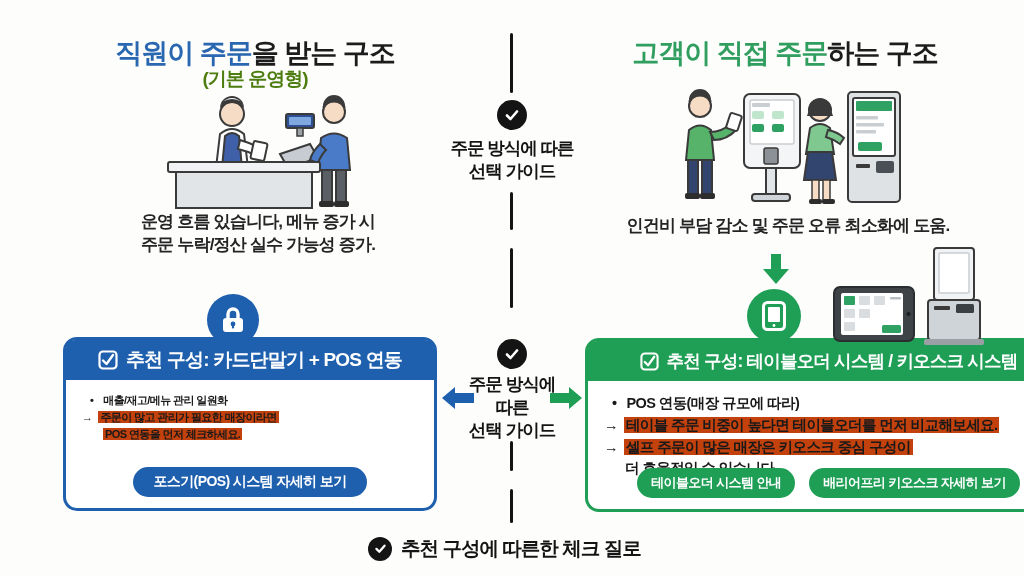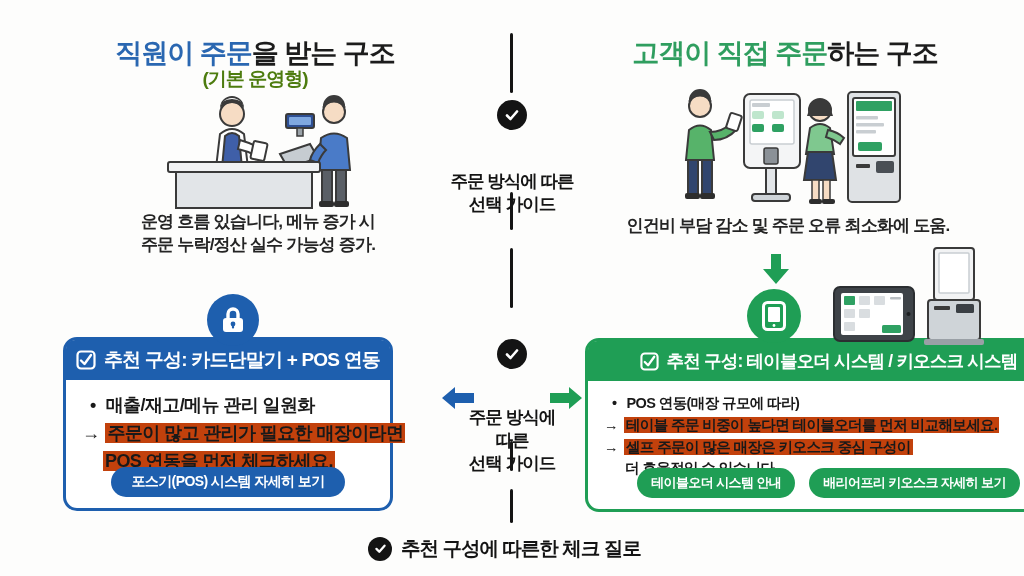--- a/index.html
+++ b/index.html
@@ -11,34 +11,34 @@
   
   .title { font-size:27px; font-weight:800; letter-spacing:-1px; text-align:center; color:#1c1c1c; white-space:nowrap; }
   .title .hl-blue { color:#2a67b1; }
   .title .hl-green { color:#2f9e5f; }
   .subtitle { font-size:19px; font-weight:700; letter-spacing:-1px; text-align:center; color:#4d7c0f; }
 
   
   .vline { width:3px; background:#141414; left:510px; border-radius:2px; }
   .chk-circle { width:30px; height:30px; border-radius:50%; background:#141414; display:flex; align-items:center; justify-content:center; }
   .chk-circle svg { width:16px; height:16px; }
-  .guide-text { font-size:17.5px; font-weight:800; letter-spacing:-1px; color:#141414; text-align:center; line-height:1.3;margin-top:33px; }
+  .guide-text { font-size:17.5px; font-weight:800; letter-spacing:-1px; color:#141414; text-align:center; line-height:1.3; }
 
   
   .caption { font-size:17px; font-weight:700; letter-spacing:-0.8px; color:#242424; text-align:center; line-height:1.35; }
 
   
   .reco-box { background:#ffffff; border-radius:14px; }
   .reco-box.blue { border:3px solid #1e5fae; }
   .reco-box.green { border:3px solid #1f9e55; }
   .reco-header { display:flex; align-items:center; justify-content:center; gap:8px; color:#ffffff; font-weight:800; letter-spacing:-0.8px; border-radius:9px 9px 0 0; }
   .reco-header.blue { background:#1e5fae; height:40px; font-size:19px; }
   .reco-header.green { background:#1f9e55; height:40px; font-size:17.5px; }
   .reco-body { padding:12px 16px 0 16px; font-weight:700; color:#191919; letter-spacing:-0.6px; }
-  .reco-body.blue-body { font-size:18px; line-height:1.55; }
+  .reco-body.blue-body { font-size:11px; line-height:1.55; }
   .reco-body.green-body { font-size:14.5px; line-height:1.5; }
   .bullet-row { white-space:nowrap; }
   .arrow-row { white-space:nowrap; }
   .indent { padding-left:21px; }
   .ylw { background:#c2410c; padding:0 2px; }
   .pill { display:inline-flex; align-items:center; justify-content:center; color:#fff; font-weight:700; letter-spacing:-0.6px; border:none; border-radius:999px; cursor:pointer; white-space:nowrap; }
   .pill.blue { background:#1e5fae; font-size:14px; padding:6px 20px; }
   .pill.green { background:#1f9e55; font-size:13px; padding:6px 14px; }
   .btn-row { position:absolute; left:0; right:0; bottom:11px; display:flex; justify-content:center; gap:14px; }
 
@@ -133,21 +133,21 @@
 
   <div class="abs badge-circle blue" style="left:207px; top:294px; width:52px; height:52px; z-index:3;">
     <svg width="26" height="28" viewBox="0 0 26 28">
       <rect x="3" y="12" width="20" height="14" rx="3" fill="#ffffff"></rect>
       <path d="M8 13 V8 a5 5 0 0 1 10 0 v5" fill="none" stroke="#ffffff" stroke-width="3.4"></path>
       <circle cx="13" cy="18" r="2.4" fill="#1e5fae"></circle>
       <rect x="11.9" y="18" width="2.2" height="4.5" rx="1" fill="#1e5fae"></rect>
     </svg>
   </div>
 
-  <div class="abs reco-box blue" style="left:63px; top:337px; width:330px; height:174px; z-index:2;">
+  <div class="abs reco-box blue" style="left:63px; top:337px; width:374px; height:174px; z-index:2;">
     <div class="reco-header blue">
       <svg width="20" height="20" viewBox="0 0 20 20">
         <rect x="1.5" y="1.5" width="17" height="17" rx="3.5" fill="none" stroke="#fff" stroke-width="2.2"></rect>
         <polyline points="5,10.5 8.5,14 15,5" fill="none" stroke="#fff" stroke-width="2.4" stroke-linecap="round" stroke-linejoin="round"></polyline>
       </svg>
       <span>추천 구성: 카드단말기 + POS 연동</span>
     </div>
     <div class="reco-body blue-body">
       <div class="bullet-row">
         <span style="padding:0 10px 0 8px;">•</span><span>매출/재고/메뉴 관리 일원화</span>

